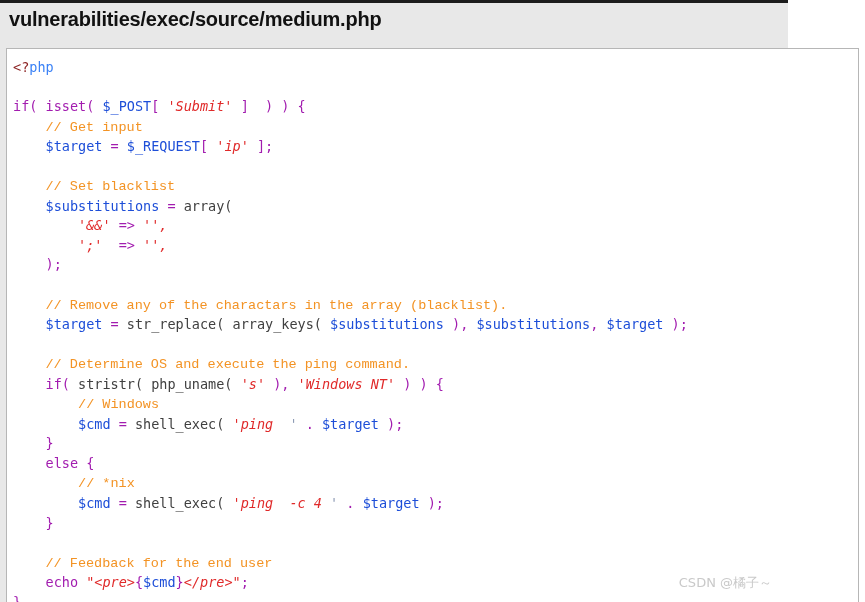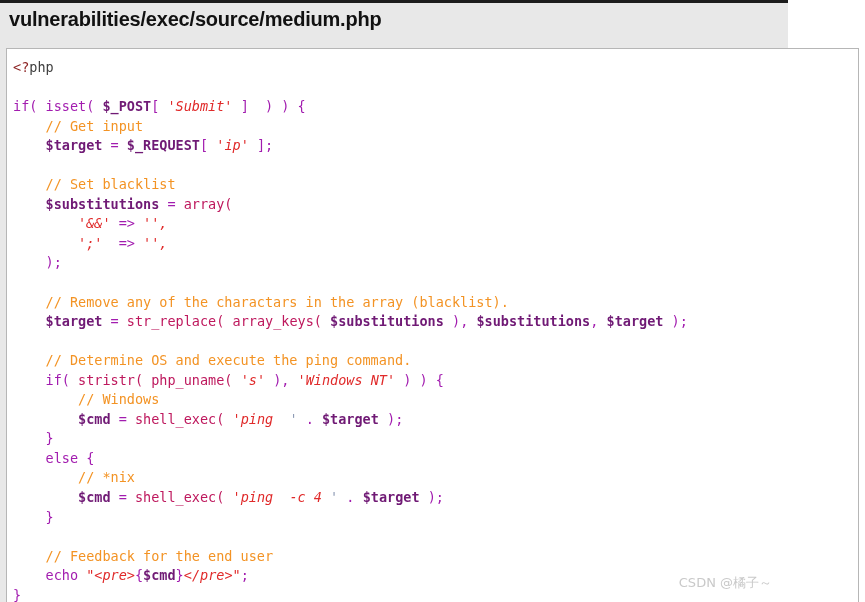--- a/index.html
+++ b/index.html
@@ -56,26 +56,26 @@
     font-size: 13.5px;
     line-height: 19.55px;
     white-space: pre;
     color: #333333;
     -webkit-font-smoothing: none;
   }
   .ln { display: block; min-height: 19.55px; }
 
   
   .kw      { color: #a21caf; }            
-  .var     { color: #701a75; font-weight: bold; }            
-  .fn      { color: #be185d; }            
+  .var     { color: #1d4ed8; }            
+  .fn      { color: #404040; }            
   .str     { color: #e02a2a; font-style: italic; }            
-  .cmt     { color: #f39324; }            
+  .cmt     { color: #f39324; font-family: Liberation Mono, monospace; }            
   .tag     { color: #8a1f1f; }            
-  .php     { color: #404040; }            
+  .php     { color: #3b82f6; }            
   .quote   { color: #8e9bb5; }
 
   #watermark {
     position: absolute;
     right: 16px;
     bottom: 10px;
     font-size: 13px;
     color: #c9c9c9;
     font-family: "DejaVu Sans", sans-serif;
     white-space: nowrap;

